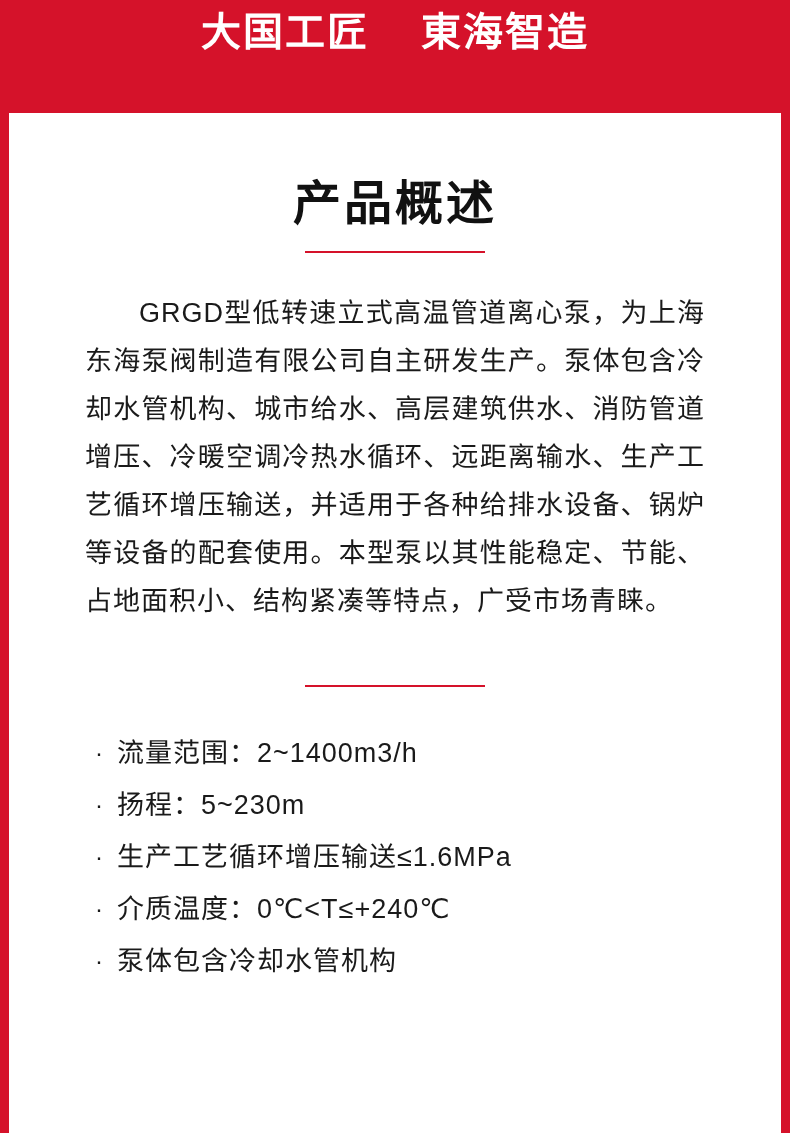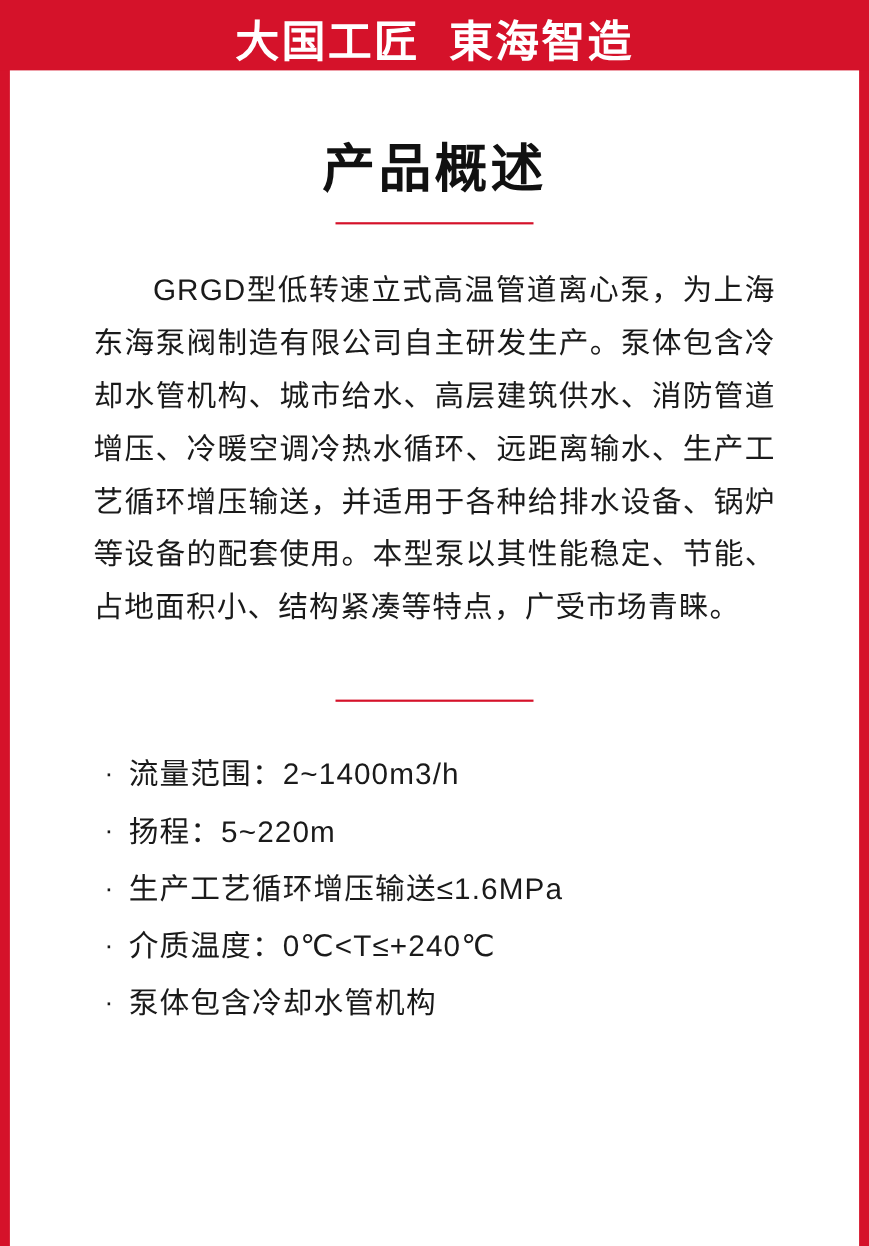--- a/index.html
+++ b/index.html
@@ -21,25 +21,26 @@
     box-sizing: border-box;
     border-left: 9px solid #d5122a;
     border-right: 9px solid #d5122a;
     background: #ffffff;
   }
 
   
   .banner {
     position: relative;
     margin: 0 -9px;
-    height: 64px;
+    height: 113px;
     background: #d5122a;
     display: flex;
-    align-items: flex-end;
+    align-items: flex-start;
     justify-content: center;
+    font-family: Liberation Mono, monospace;
   }
   .banner-title {
     color: #ffffff;
     font-size: 40px;
     font-weight: bold;
     letter-spacing: 2px;
     white-space: pre;
   }
 
   
@@ -124,21 +125,21 @@
     <div class="title-rule"></div>
   </div>
 
   <ul class="conditions">
     <li>
       <span class="bullet">·</span>
       <span class="cond-text">流量范围：2~1400m3/h</span>
     </li>
     <li>
       <span class="bullet">·</span>
-      <span class="cond-text">扬程：5~220m</span>
+      <span class="cond-text">扬程：5~230m</span>
     </li>
     <li>
       <span class="bullet">·</span>
       <span class="cond-text">生产工艺循环增压输送≤1.6MPa</span>
     </li>
     <li>
       <span class="bullet">·</span>
       <span class="cond-text">介质温度：0℃&lt;T≤+240℃</span>
     </li>
     <li>

